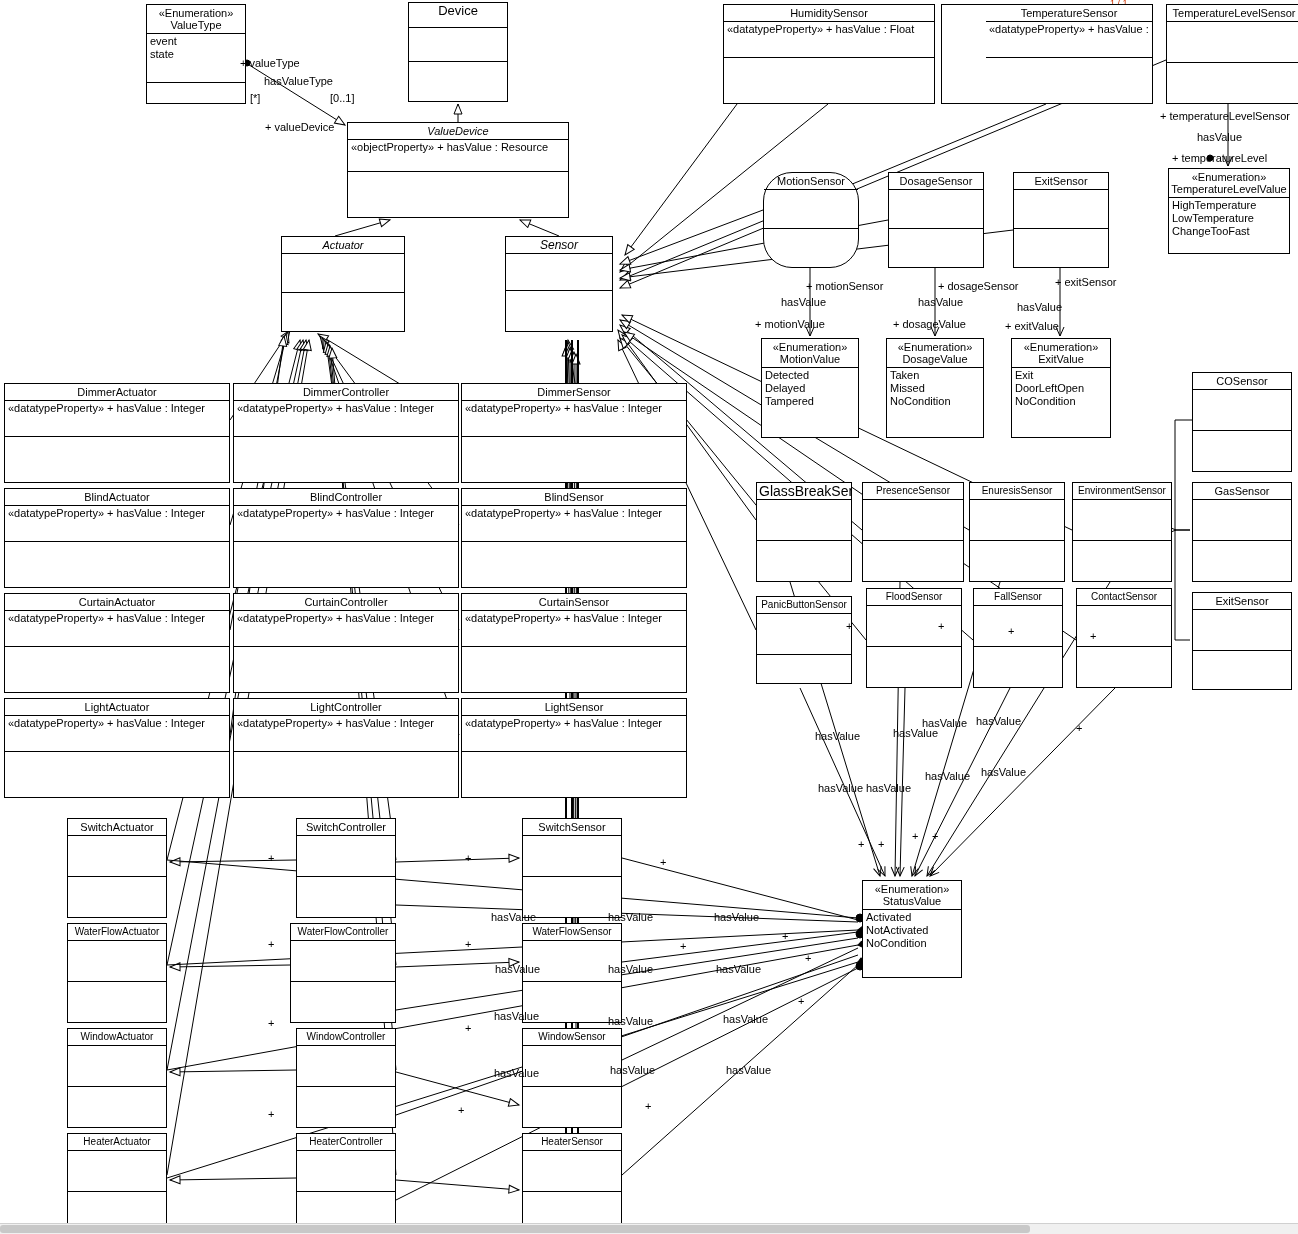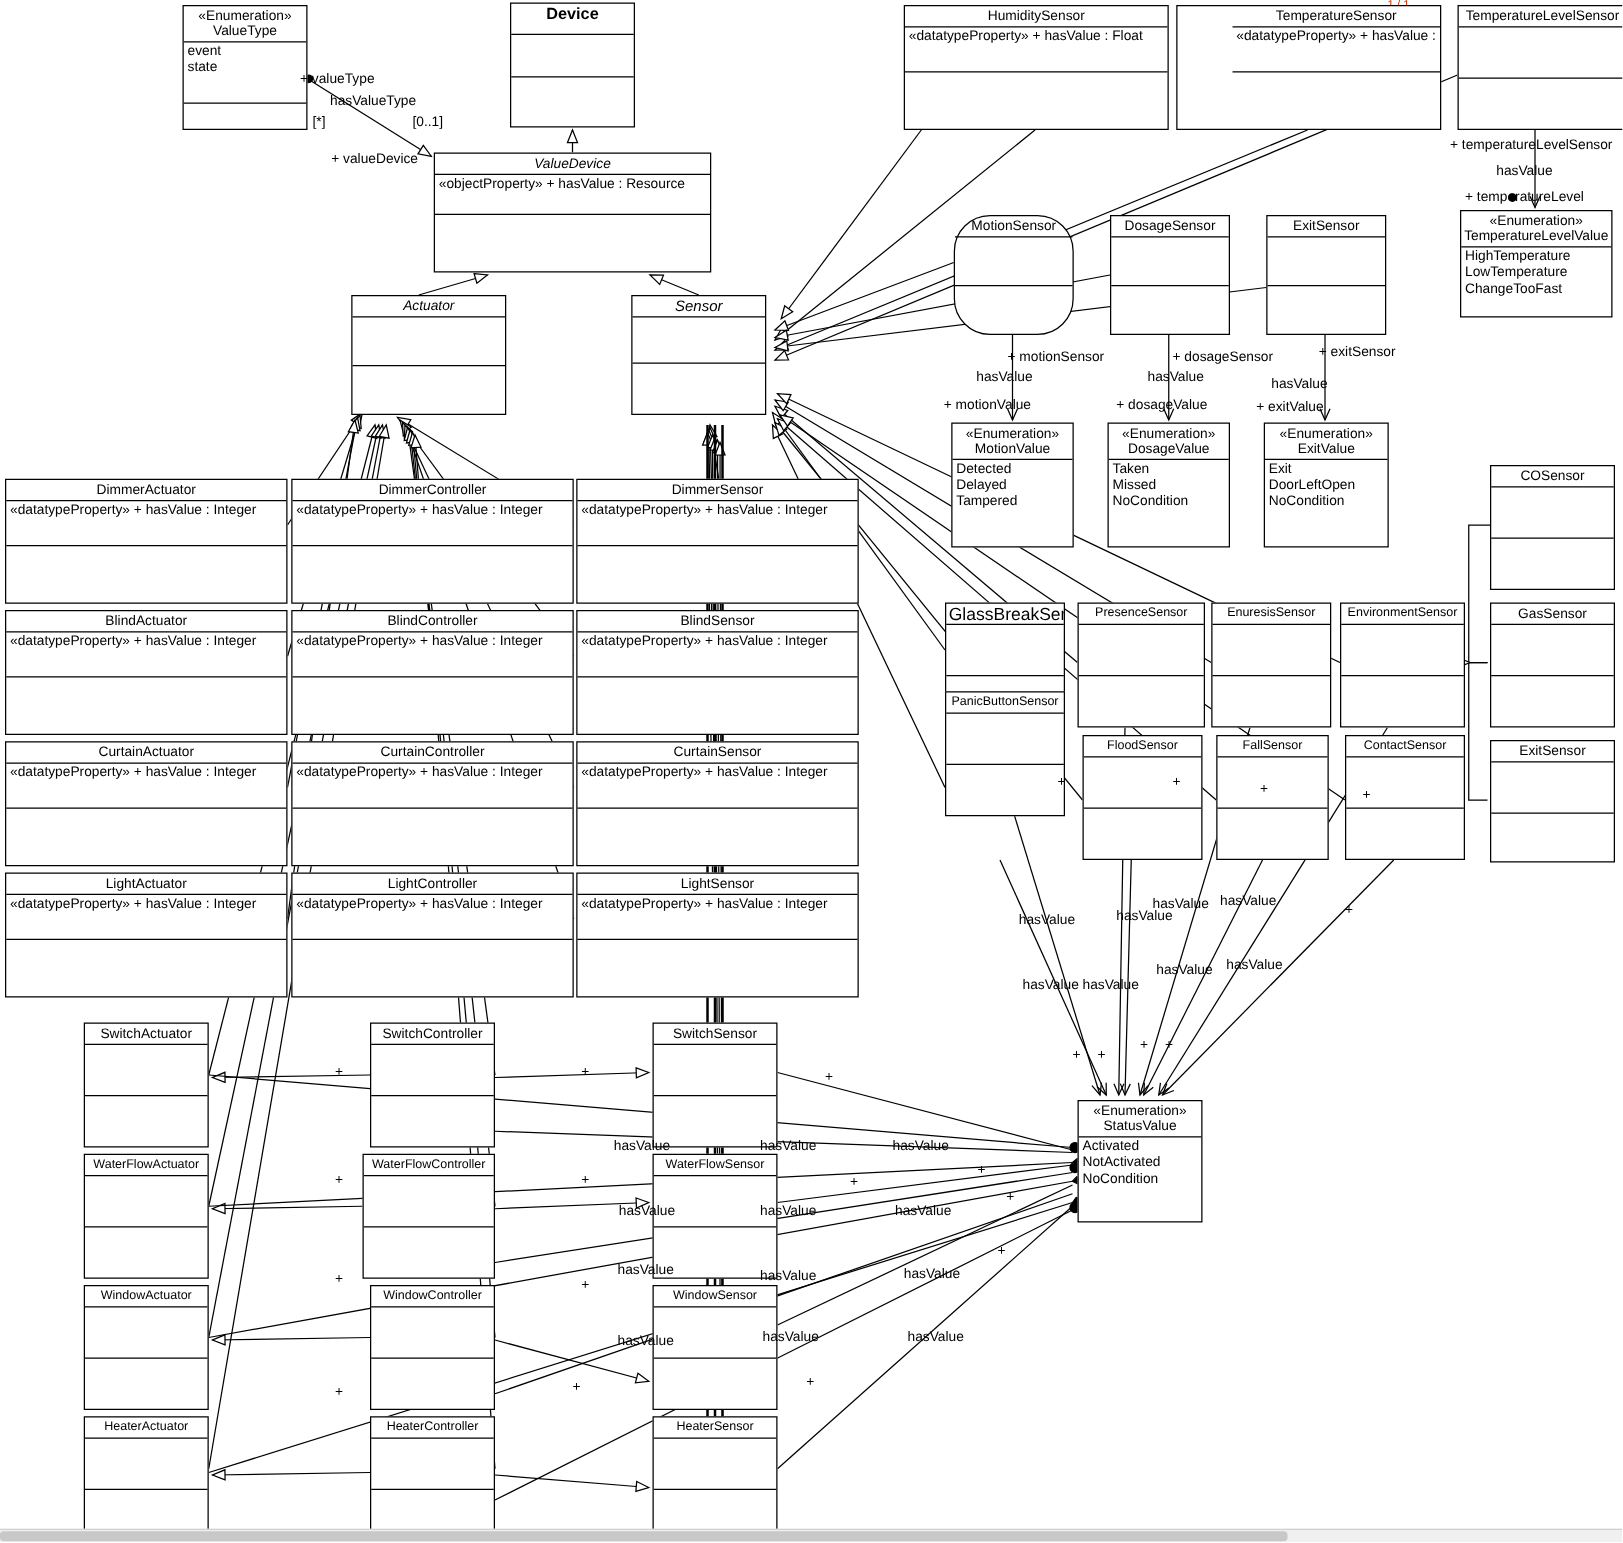--- a/index.html
+++ b/index.html
@@ -222,21 +222,21 @@
     <div class="title"><span class="stereo">«Enumeration»</span><span>ValueType</span></div>
     <div class="sep"></div>
     <div class="compart">
       <div>event</div>
       <div>state</div>
     </div>
     <div class="sep" style="margin-top:20px;"></div>
     <div class="compart empty"></div>
   </div>
 
-  <div class="uml" style="left:408px; top:2px; width:100px; height:100px;font-weight:bold;">
+  <div class="uml" style="left:408px; top:2px; width:100px; height:100px;">
     <div class="title" style="font-size:13px;">Device</div>
     <div class="sep" style="margin-top:8px;"></div>
     <div class="compart empty" style="height:33px;"></div>
     <div class="sep"></div>
     <div class="compart empty"></div>
   </div>
 
   <div class="uml" style="left:723px; top:4px; width:212px; height:100px;">
     <div class="title">HumiditySensor</div>
     <div class="sep"></div>
@@ -446,21 +446,21 @@
     <div class="compart empty"></div>
   </div>
   <div class="uml" style="left:461px; top:593px; width:226px; height:100px;">
     <div class="title">CurtainSensor</div>
     <div class="sep"></div>
     <div class="compart">«datatypeProperty»  + hasValue : Integer</div>
     <div class="sep" style="margin-top:20px;"></div>
     <div class="compart empty"></div>
   </div>
 
-  <div class="uml" style="left:756px; top:553px; width:96px; height:100px;">
+  <div class="uml" style="left:756px; top:596px; width:96px; height:88px;">
     <div class="title" style="font-size:10px;">PanicButtonSensor</div>
     <div class="sep"></div>
     <div class="compart empty" style="height:40px;"></div>
     <div class="sep"></div>
     <div class="compart empty"></div>
   </div>
   <div class="uml" style="left:866px; top:588px; width:96px; height:100px;">
     <div class="title" style="font-size:10px;">FloodSensor</div>
     <div class="sep"></div>
     <div class="compart empty" style="height:40px;"></div>

